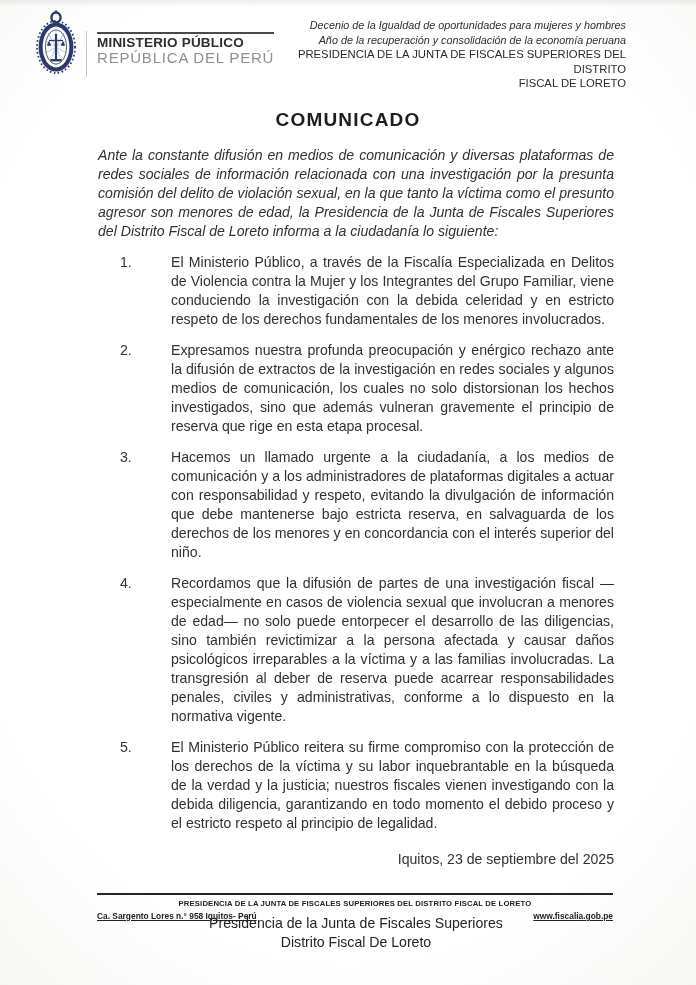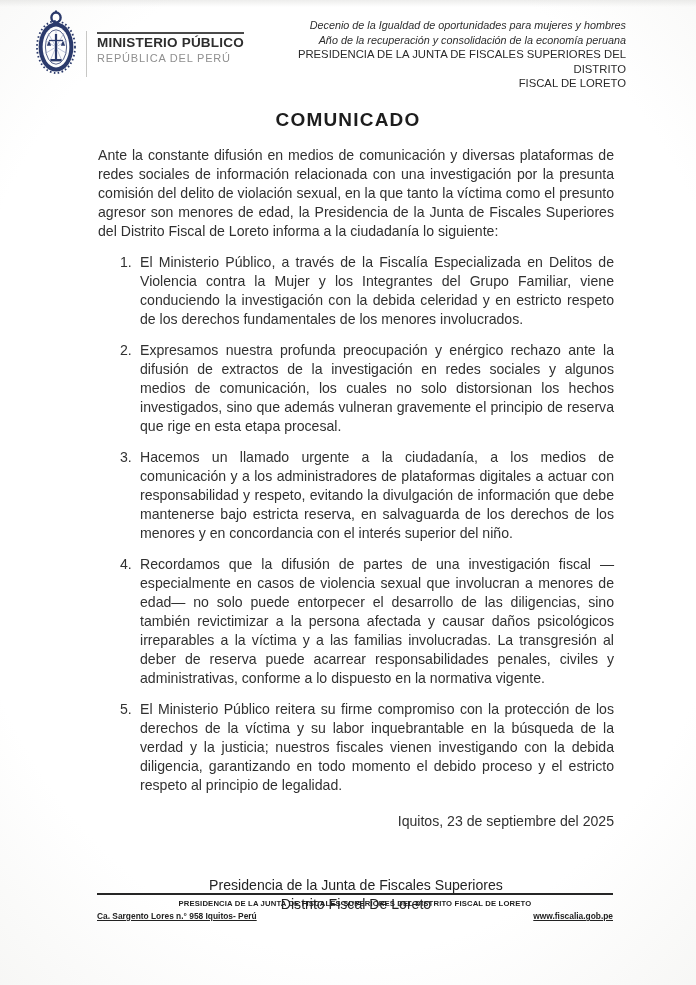--- a/index.html
+++ b/index.html
@@ -31,43 +31,43 @@
     border-left:1px solid #c7c7c5;
     padding:1px 0 12px 10px;
   }
   .brand-name{
     font-weight:bold; font-size:13.5px; line-height:15px;
     color:#2e2e2e; letter-spacing:0.2px;
     border-top:2px solid #4a4a4a; padding-top:1px;
     white-space:nowrap;
   }
   .brand-country{
-    font-size:11px; line-height:14px; color:#8f8f8f;
+    font-size:15px; line-height:14px; color:#8f8f8f;
     letter-spacing:0.8px; margin-top:1px; white-space:nowrap;
   }
   .header-right{ text-align:right; margin-top:8px; line-height:14.5px; }
   .motto{ font-style:italic; font-size:10.8px; color:#2e2e2e; }
   .office{ font-size:11.3px; color:#2b2b2b; }
 
   
   .doc-title{
     text-align:center; margin-top:18px;
     font-size:19px; font-weight:bold; letter-spacing:1.2px; color:#1d1d1d;
   }
 
   
   .content{
     margin:15px 82px 0 98px;
     font-size:14.1px; line-height:19px; text-align:justify; color:#313131;
   }
-  .intro{ margin-bottom:12px; }
+  .intro{ margin-bottom:12px;font-style:italic; }
   .numbered-list{ }
   .list-item{ display:flex; margin-bottom:12px; }
   .num{ flex:0 0 20px; margin-left:22px; }
-  .item-text{ flex:1; text-align:justify; }
+  .item-text{ flex:1; text-align:justify;margin-left:31px; }
   .dateline{ text-align:right; margin-top:17px; }
   .signature{ text-align:center; font-weight:normal; margin-top:45px; line-height:19px; color:#242424; }
 
   
   .doc-footer{ position:absolute; top:893px; left:97px; width:516px; }
   .footer-rule{ border-top:2px solid #262626; }
   .footer-org{
     text-align:center; margin-top:4px;
     font-size:7.7px; font-weight:bold; letter-spacing:0.15px; color:#222;
     white-space:nowrap;

